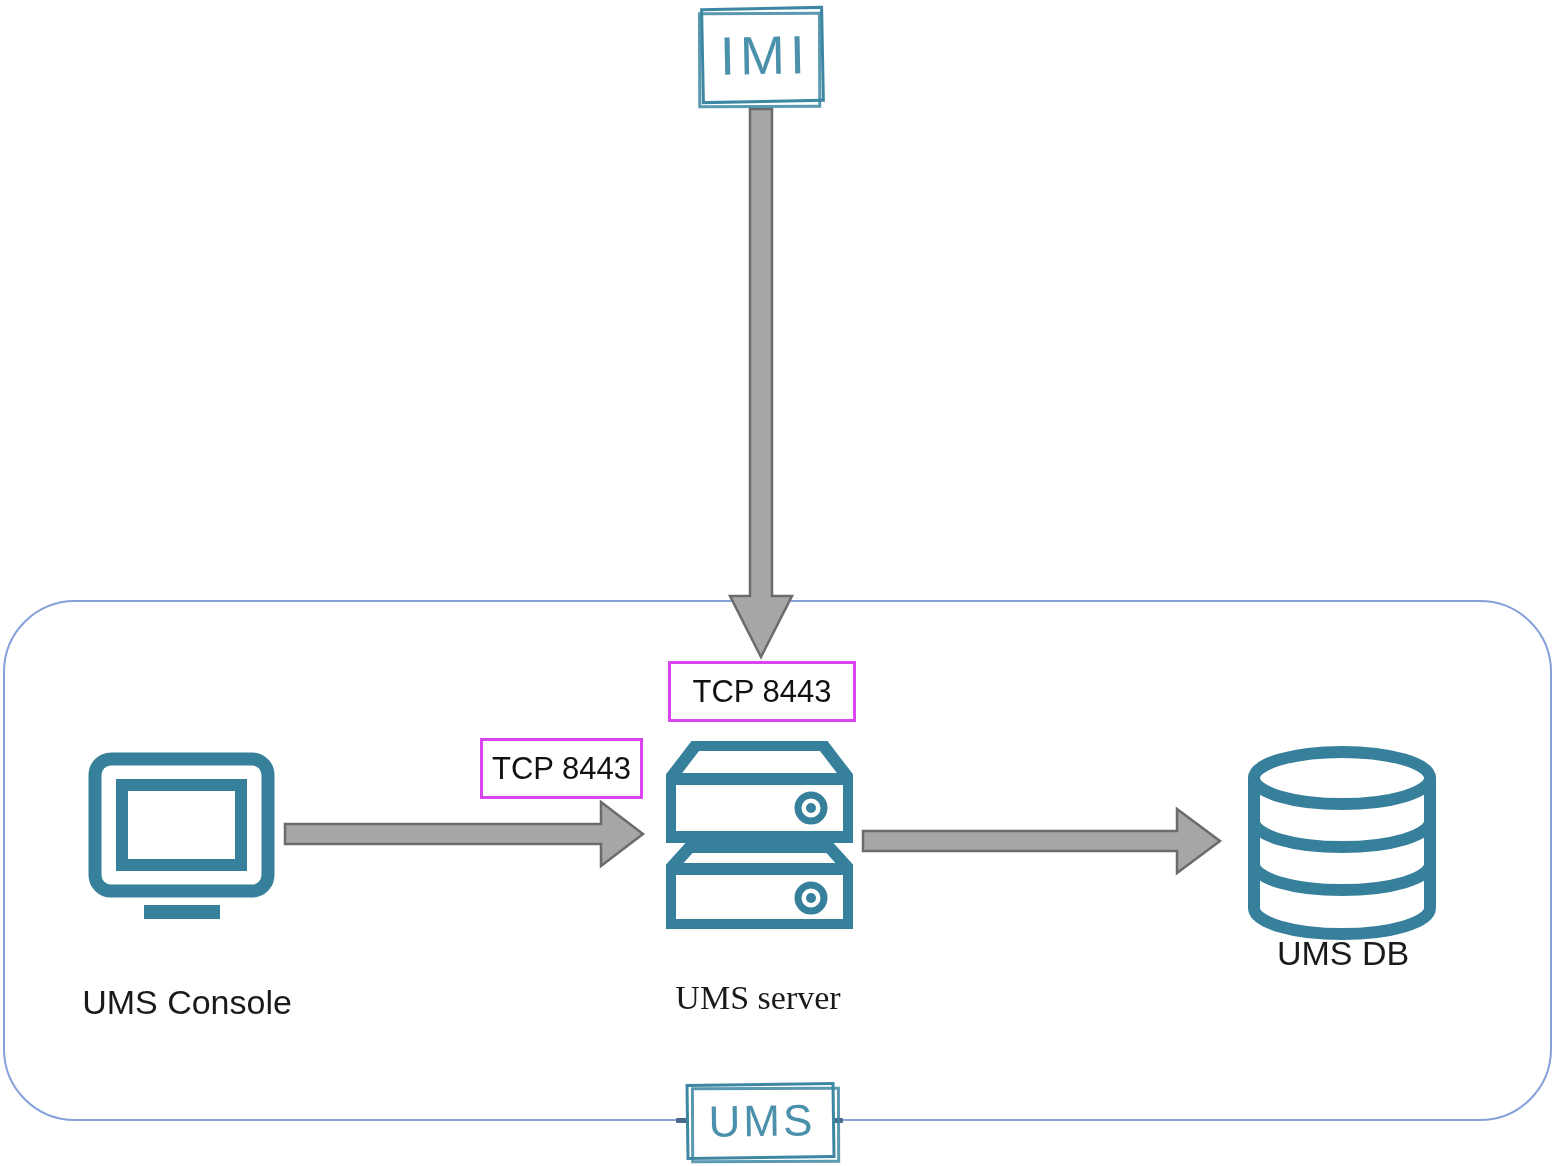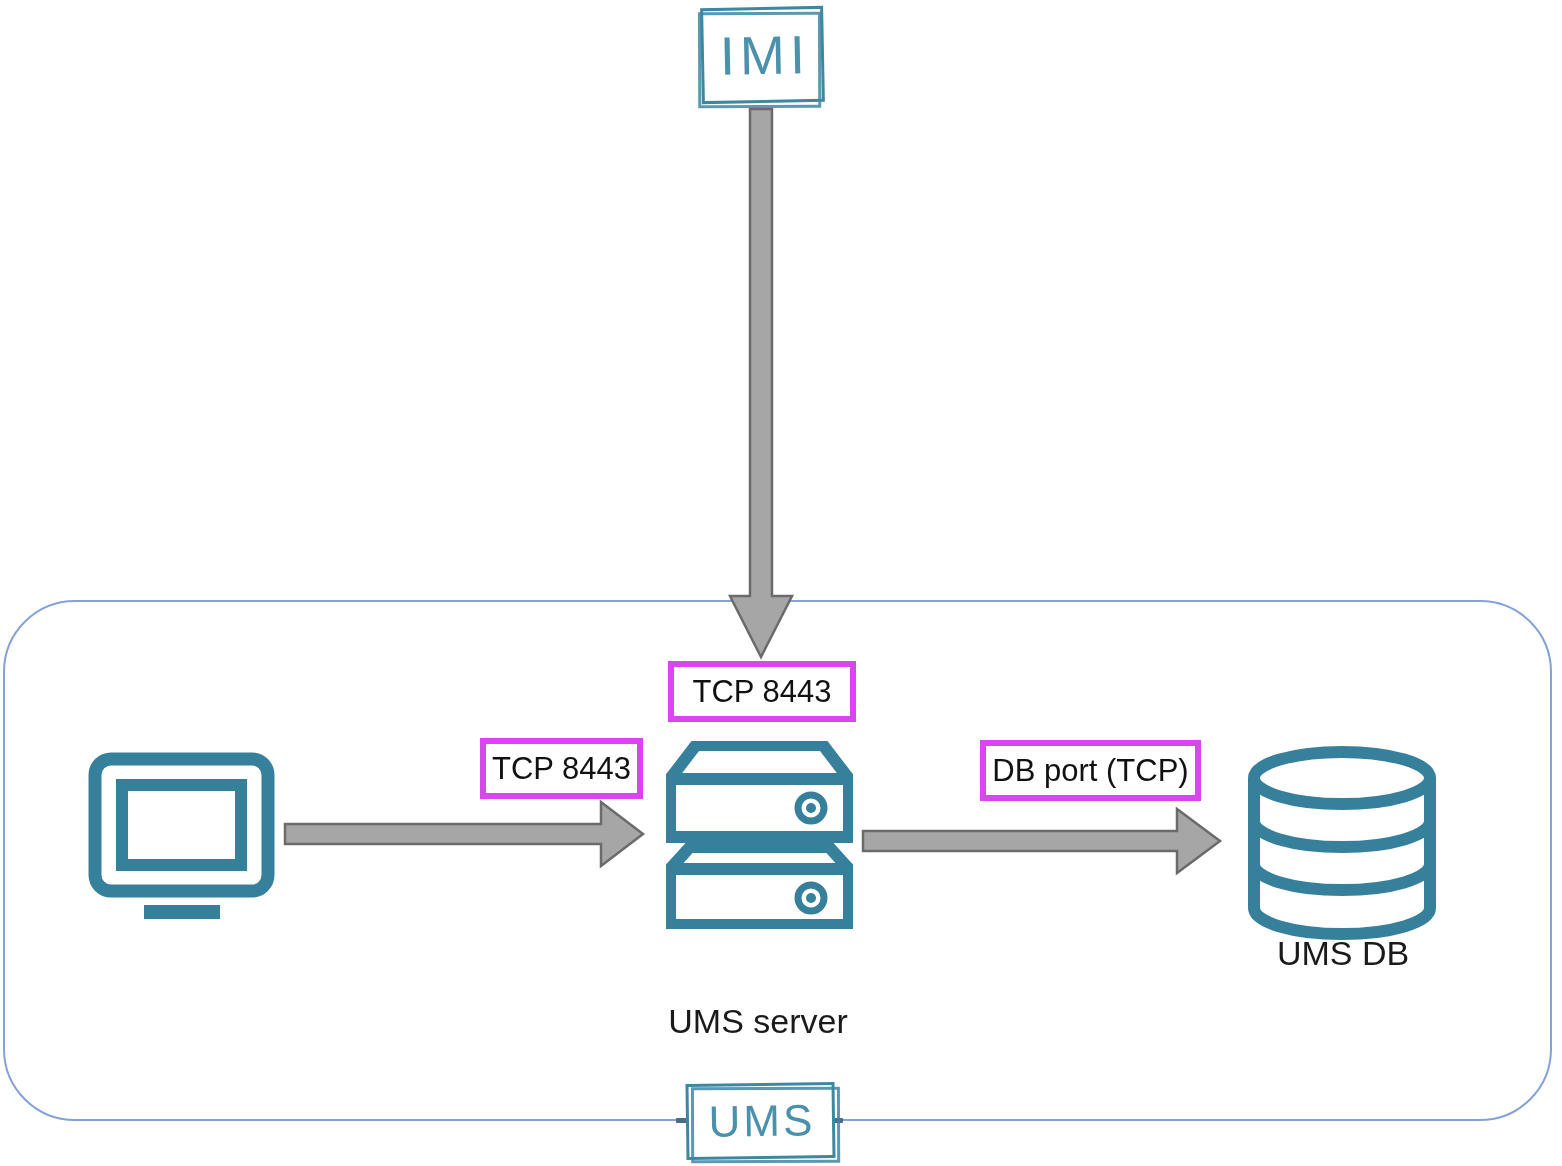--- a/index.html
+++ b/index.html
@@ -29,34 +29,34 @@
   .icon{position:absolute;z-index:3;}
   .icon *{stroke:#37809B;}
   .icon .fillteal{fill:#37809B;stroke:none;}
   .icon-console{left:88px;top:752px;}
   .icon-server{left:666px;top:741px;}
   .icon-db{left:1247px;top:745px;}
 
   
   .port-label{
     position:absolute;z-index:4;box-sizing:border-box;background:#ffffff;
-    border:6px solid #d946ef;color:#111111;font-size:31px;
+    border:3px solid #d946ef;color:#111111;font-size:31px;
     display:flex;align-items:center;justify-content:center;white-space:nowrap;
   }
   .pl-top{left:668px;top:661px;width:188px;height:61px;}
   .pl-mid{left:480px;top:738px;width:163px;height:61px;}
   .pl-db {left:980px;top:740px;width:221px;height:61px;}
 
   
   .node-label{
     position:absolute;z-index:3;transform:translateX(-50%);
     color:#1a1a1a;font-size:34px;white-space:nowrap;
   }
   .nl-console{left:187px;top:983px;}
-  .nl-server{left:758px;top:1002px;}
+  .nl-server{left:758px;top:979px;font-family:Liberation Serif, serif;}
   .nl-db{left:1343px;top:934px;}
 
   
   .sketch-box{
     position:absolute;z-index:4;box-sizing:border-box;background:#ffffff;
     border:3px solid #3E87A3;display:flex;align-items:center;justify-content:center;
   }
   .sketch-box::before{
     content:"";position:absolute;left:-3px;top:-3px;right:-3px;bottom:-3px;
     border:3px solid #3E87A3;z-index:-1;opacity:.85;
@@ -93,29 +93,27 @@
   <svg class="arrow harrow2" width="359" height="68" viewBox="0 0 359 68">
     <polygon points="0,24 314,24 314,2 357,34 314,66 314,44 0,44"></polygon>
   </svg>
 
   <div class="port-label pl-top">
     <span>TCP 8443</span>
   </div>
   <div class="port-label pl-mid">
     <span>TCP 8443</span>
   </div>
-  <div class="port-label pl-db">
-    <span>DB port (TCP)</span>
-  </div>
 
   <svg class="icon icon-console" width="187" height="168" viewBox="0 0 187 168" fill="none">
     <rect x="7" y="7" width="173" height="132" rx="16" stroke-width="13"></rect>
     <rect x="34" y="33" width="119" height="80" stroke-width="12"></rect>
     <rect class="fillteal" x="56" y="153" width="76" height="14"></rect>
   </svg>
+  <div class="node-label nl-console">UMS Console</div>
 
   <svg class="icon icon-server" width="187" height="188" viewBox="0 0 187 188" fill="none">
     <path d="M4,96 L4,38 L30,4 L157,4 L183,38 L183,96 Z" stroke-width="12" stroke-linejoin="miter"></path>
     <line x1="4" y1="38" x2="183" y2="38" stroke-width="12"></line>
     <circle cx="145" cy="67" r="13" stroke-width="7"></circle>
     <circle class="fillteal" cx="145" cy="67" r="5"></circle>
     <path d="M4,184 L4,128 L24,106 L163,106 L183,128 L183,184 Z" stroke-width="12" stroke-linejoin="miter"></path>
     <line x1="4" y1="128" x2="183" y2="128" stroke-width="12"></line>
     <circle cx="145" cy="157" r="13" stroke-width="7"></circle>
     <circle class="fillteal" cx="145" cy="157" r="5"></circle>

